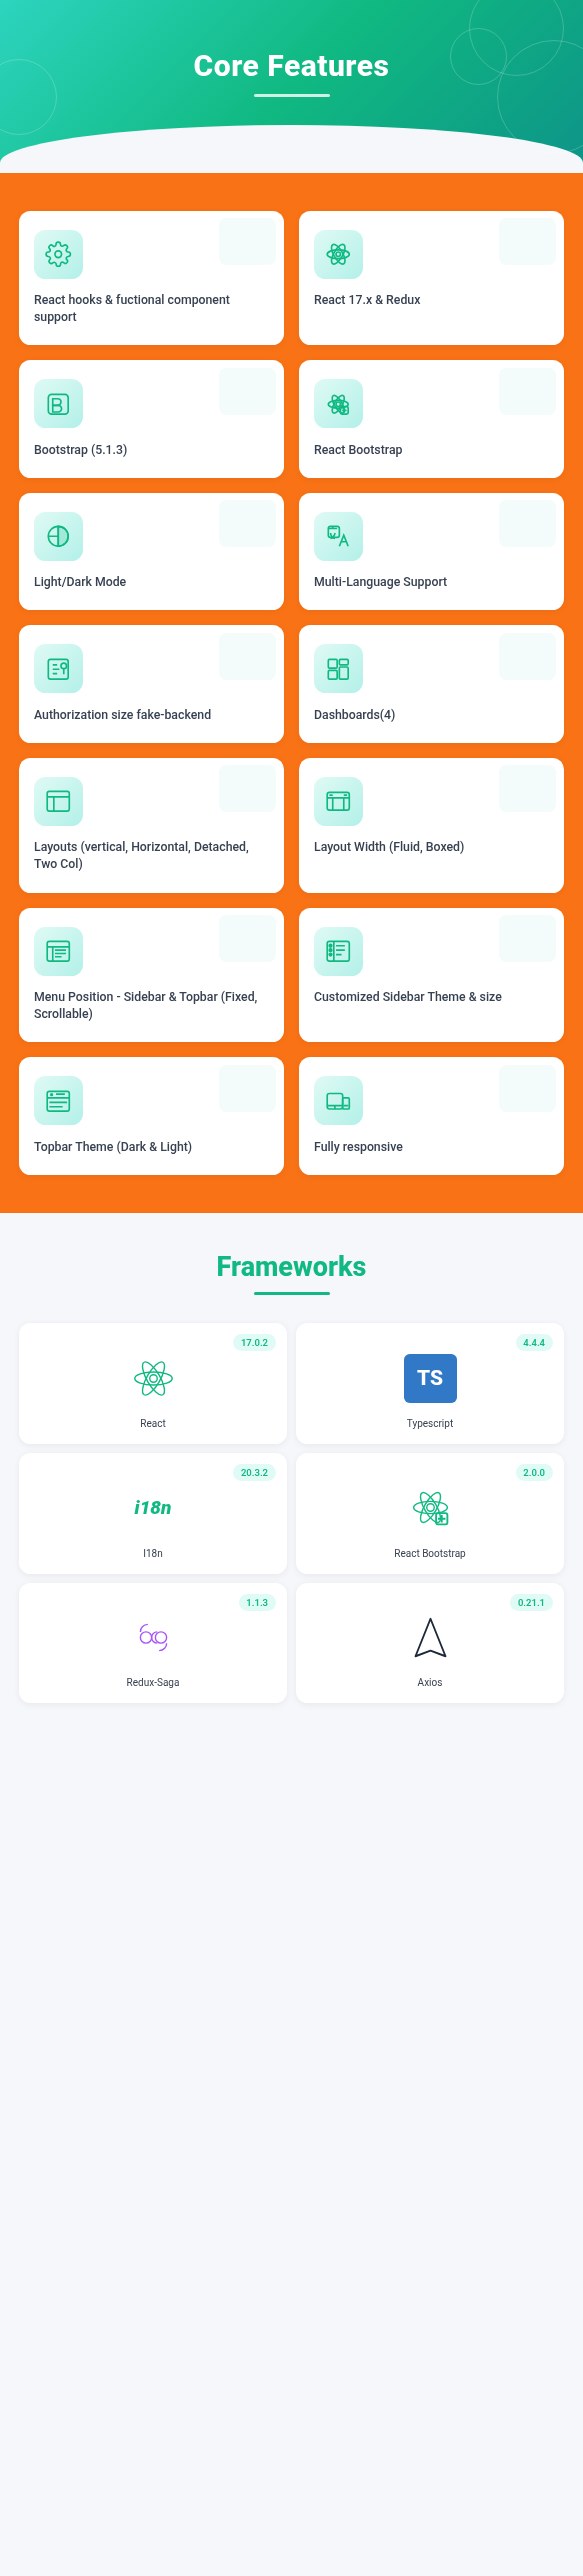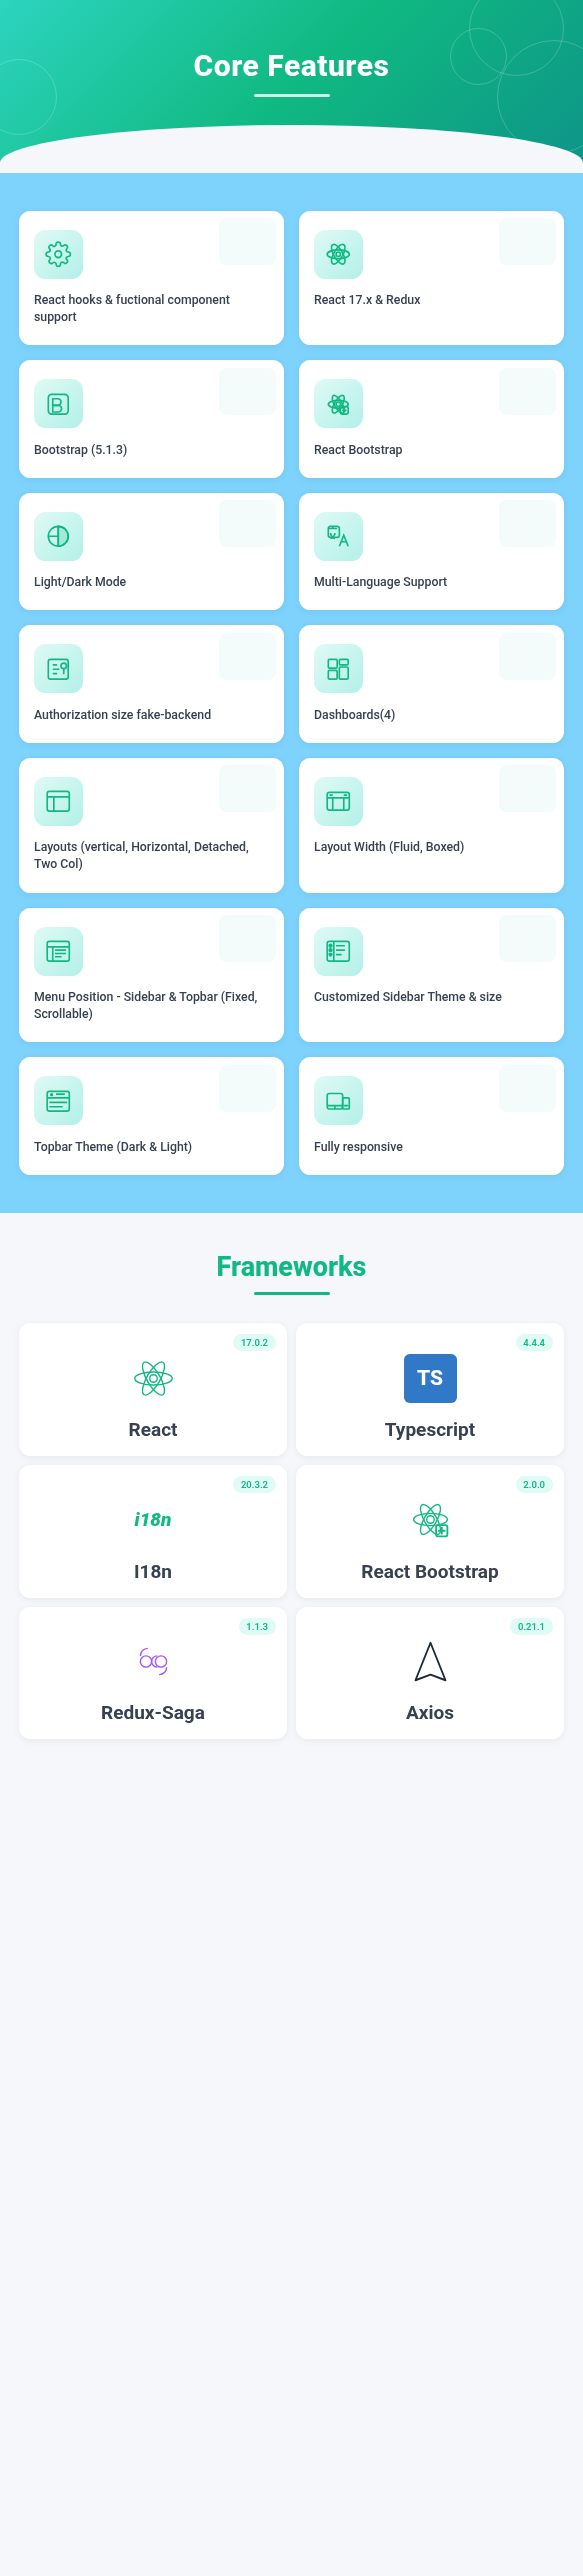--- a/index.html
+++ b/index.html
@@ -49,21 +49,21 @@
       width: 76px;
       height: 2.8px;
       background: rgba(255,255,255,0.8);
       margin: 11.4px auto 0;
       border-radius: 1.9px;
     }
 
     
     .features-section {
       padding: 19px 19px 38px;
-      background: #7dd3fc;
+      background: #f97316;
     }
     .features-grid {
       display: grid;
       grid-template-columns: 1fr 1fr;
       gap: 15px;
       margin-top: 19px;
     }
     .feature-card {
       background: white;
       border-radius: 11.4px;
@@ -159,23 +159,23 @@
       margin: 9.5px auto 13.3px;
       display: flex;
       align-items: center;
       justify-content: center;
     }
     .framework-icon-wrap svg {
       width: 45px;
       height: 45px;
     }
     .framework-label {
-      font-size: 19px;
+      font-size: 10px;
       color: #374151;
-      font-weight: 700;
+      font-weight: 400;
     }
 
     
     .react-icon { stroke: #10b981; fill: none; stroke-width: 1.5; }
     
     .ts-badge {
       background: #3178c6;
       color: #ffffff;
       font-weight: 800;
       font-size: 21px;

